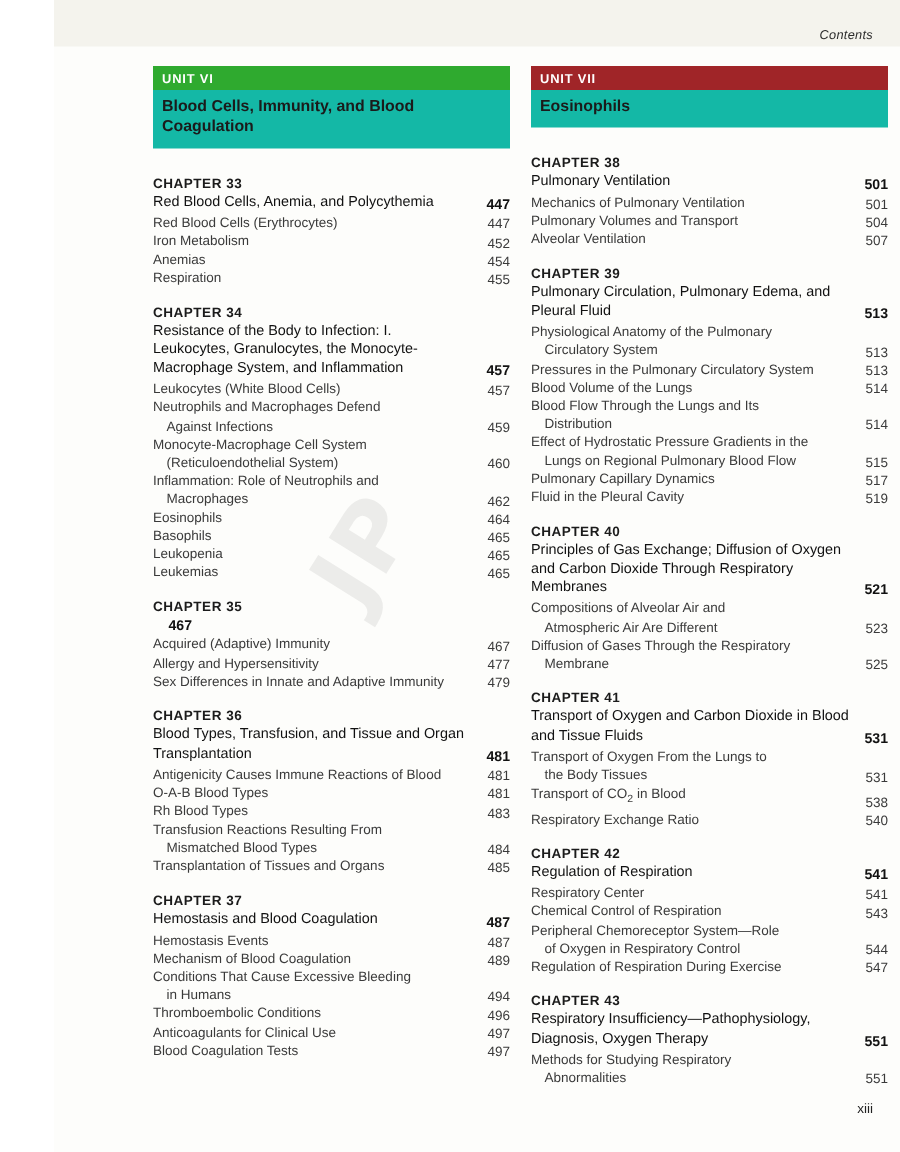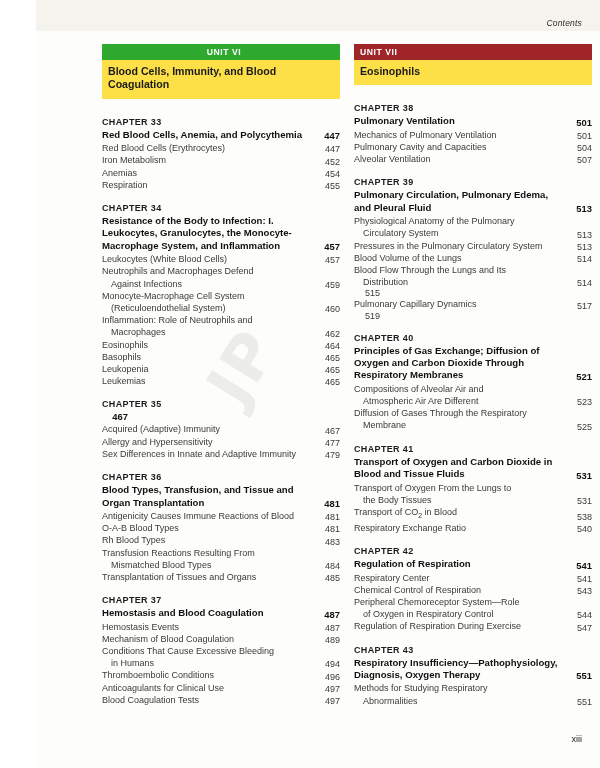--- a/index.html
+++ b/index.html
@@ -80,21 +80,21 @@
     line-height: 14px;
     padding: 1px 0 1px 6px;
     font-size: 8.6px;
     font-weight: bold;
     color: #ffffff;
     letter-spacing: .55px;
   }
   .unit-bar.green { background: #2faa2f; }
   .unit-bar.red   { background: #a02528; }
   .unit-title-box {
-    background: #fde047;
+    background: #14b8a6;
     padding: 5px 6px 7px 6px;
   }
   .unit-title {
     font-size: 10.6px;
     font-weight: bold;
     color: #1b1b1b;
     line-height: 13.4px;
   }
 
   
@@ -109,21 +109,21 @@
     margin-bottom: 2px;
   }
   .chapter-title-row {
     display: flex;
     align-items: flex-end;
     margin-bottom: 1px;
   }
   .chapter-title {
     flex: 1;
     font-size: 9.6px;
-    font-weight: bold;
+    font-weight: normal;
     color: #111111;
     line-height: 12.4px;
   }
   .chapter-page {
     font-size: 9.4px;
     font-weight: bold;
     color: #111111;
     width: 26px;
     text-align: right;
     flex: none;
@@ -166,21 +166,21 @@
 
 <div class="page">
   <div class="top-band"></div>
   <div class="running-head">Contents</div>
   <div class="edge-tab"></div>
   <div class="watermark">JP</div>
 
   <div class="columns">
     <div class="col col-left">
         <div class="unit-block">
-          <div class="unit-bar green" style="background: rgb(47, 170, 47); text-align: center;">UNIT VI</div>
+          <div class="unit-bar green" style="background: rgb(47, 170, 47);">UNIT VI</div>
           <div class="unit-title-box">
             <div class="unit-title">Blood Cells, Immunity, and Blood Coagulation</div>
           </div>
         </div>
         <div class="chapter">
           <div class="chapter-label">CHAPTER 33</div>
           <div class="chapter-title-row">
             <div class="chapter-title">Red Blood Cells, Anemia, and Polycythemia</div>
             <div class="chapter-page">447</div>
           </div>
@@ -328,21 +328,21 @@
           <div class="chapter-label">CHAPTER 38</div>
           <div class="chapter-title-row">
             <div class="chapter-title">Pulmonary Ventilation</div>
             <div class="chapter-page">501</div>
           </div>
           <div class="entry">
             <div class="entry-title">Mechanics of Pulmonary Ventilation</div>
             <div class="entry-page">501</div>
           </div>
           <div class="entry">
-            <div class="entry-title">Pulmonary Cavity and Capacities</div>
+            <div class="entry-title">Pulmonary Volumes and Transport</div>
             <div class="entry-page">504</div>
           </div>
           <div class="entry">
             <div class="entry-title">Alveolar Ventilation</div>
             <div class="entry-page">507</div>
           </div>
         </div>
         <div class="chapter">
           <div class="chapter-label">CHAPTER 39</div>
           <div class="chapter-title-row">
@@ -359,27 +359,29 @@
           </div>
           <div class="entry">
             <div class="entry-title">Blood Volume of the Lungs</div>
             <div class="entry-page">514</div>
           </div>
           <div class="entry">
             <div class="entry-title">Blood Flow Through the Lungs and Its<span class="cont">Distribution</span></div>
             <div class="entry-page">514</div>
           </div>
           <div class="entry">
+            <div class="entry-title">Effect of Hydrostatic Pressure Gradients in the<span class="cont">Lungs on Regional Pulmonary Blood Flow</span></div>
             <div class="entry-page">515</div>
           </div>
           <div class="entry">
             <div class="entry-title">Pulmonary Capillary Dynamics</div>
             <div class="entry-page">517</div>
           </div>
           <div class="entry">
+            <div class="entry-title">Fluid in the Pleural Cavity</div>
             <div class="entry-page">519</div>
           </div>
         </div>
         <div class="chapter">
           <div class="chapter-label">CHAPTER 40</div>
           <div class="chapter-title-row">
             <div class="chapter-title">Principles of Gas Exchange; Diffusion of Oxygen and Carbon Dioxide Through Respiratory Membranes</div>
             <div class="chapter-page">521</div>
           </div>
           <div class="entry">

